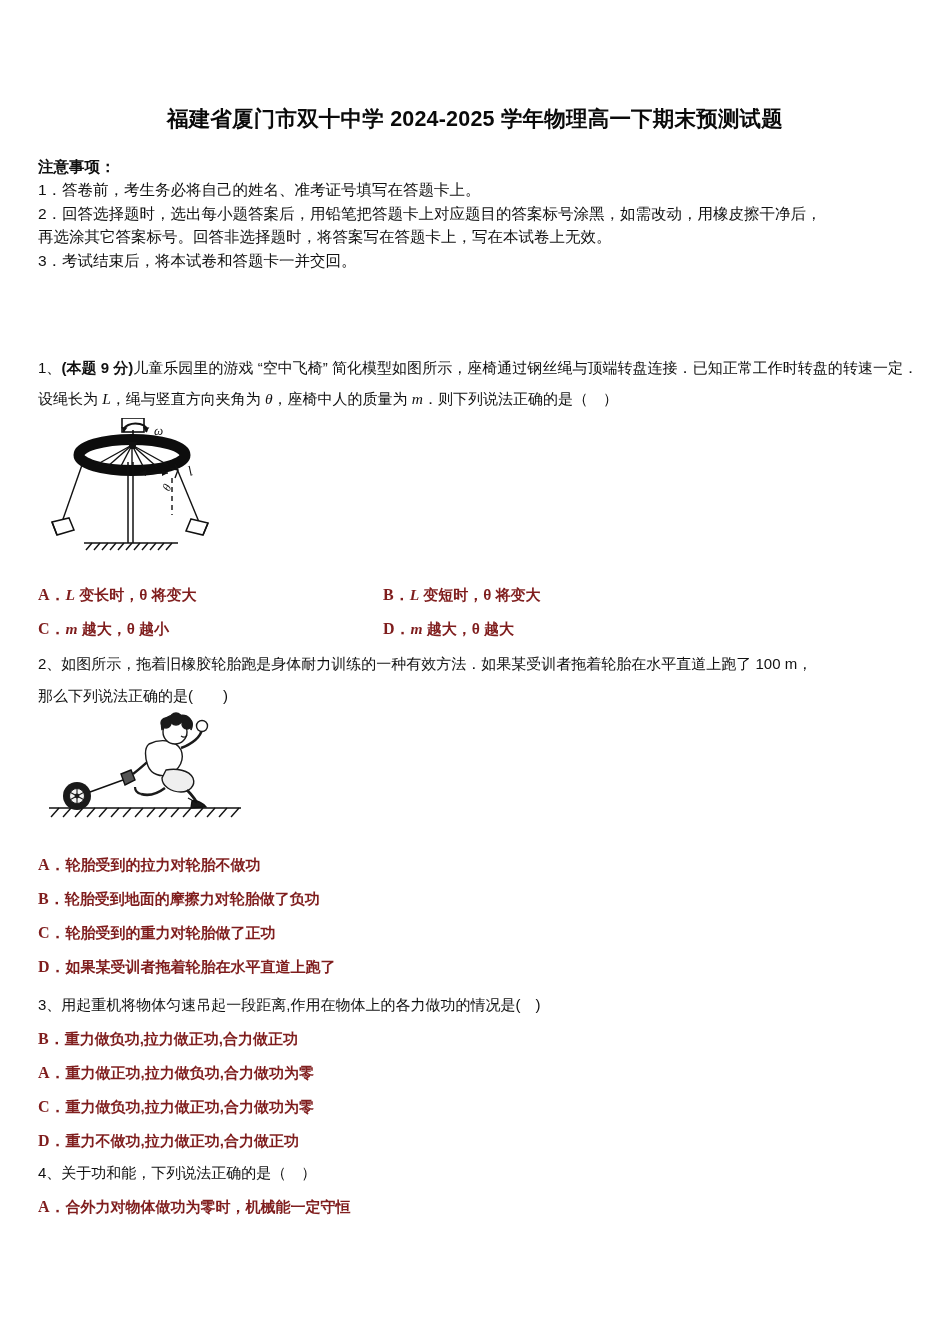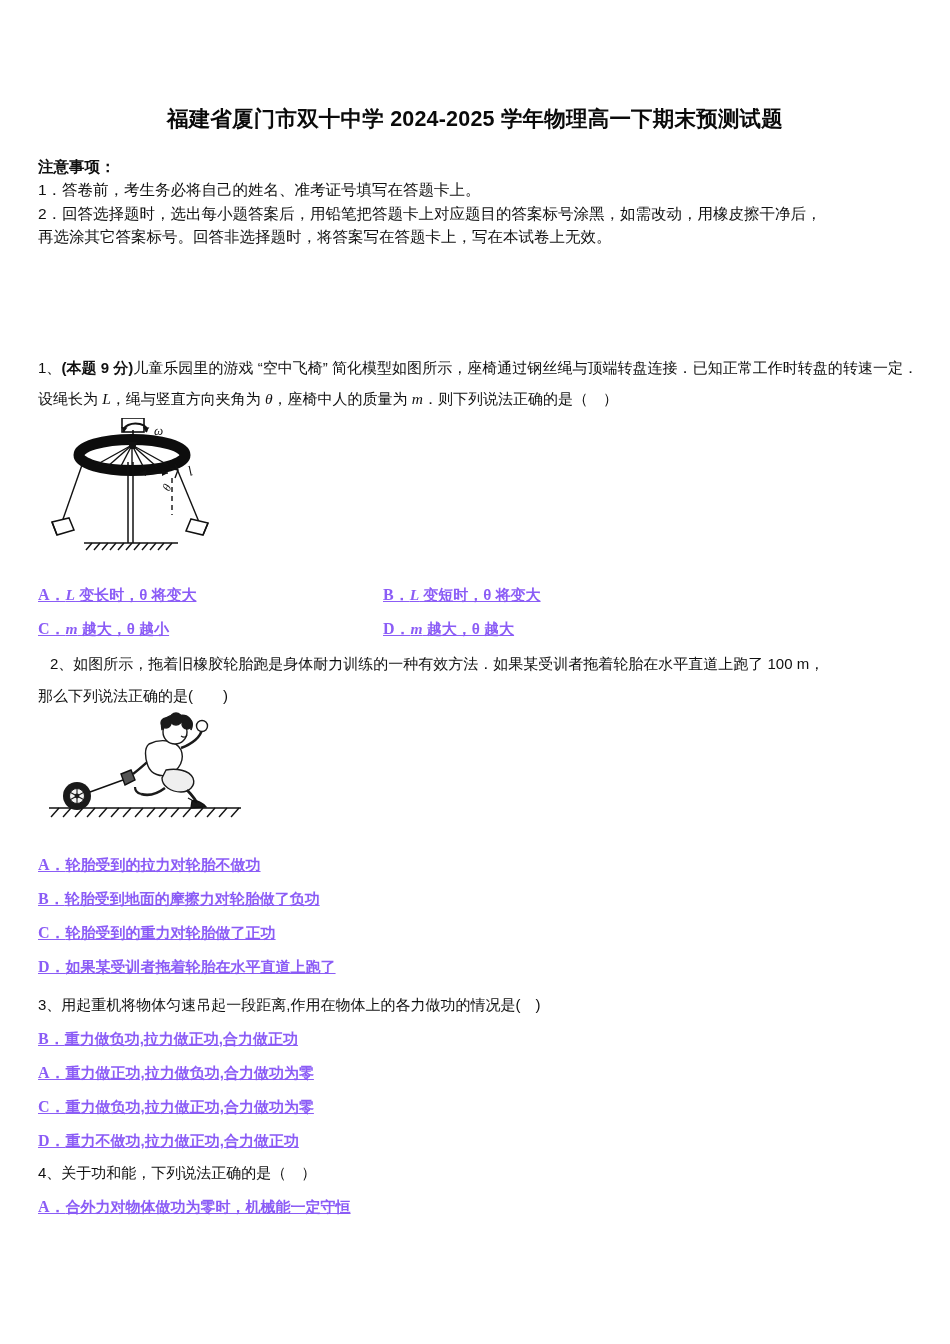--- a/index.html
+++ b/index.html
@@ -88,23 +88,22 @@
     font-family: "Liberation Serif", "DejaVu Serif", serif;
     font-style: italic;
     font-size: 15.5px;
   }
 
   .opt {
     font-family: "Liberation Sans", "DejaVu Sans", sans-serif;
     font-size: 15px;
     font-weight: bold;
     line-height: 34px;
-    color: #8b5cf6;
+    color: #7f1d1d;
     white-space: nowrap;
-    text-decoration: underline;
   }
   .opt .opt-letter {
     font-family: "Liberation Serif", "DejaVu Serif", serif;
     font-weight: bold;
     font-size: 16px;
   }
   .opt-grid {
     display: grid;
     grid-template-columns: 340px 1fr;
   }
@@ -133,20 +132,21 @@
 
 <div class="page">
 
   <div class="doc-title">福建省厦门市双十中学 2024-2025 学年物理高一下期末预测试题</div>
 
   <div class="notice-block">
     <div class="notice-heading">注意事项：</div>
     <div class="notice-line">1．答卷前，考生务必将自己的姓名、准考证号填写在答题卡上。</div>
     <div class="notice-line">2．回答选择题时，选出每小题答案后，用铅笔把答题卡上对应题目的答案标号涂黑，如需改动，用橡皮擦干净后，</div>
     <div class="notice-line">再选涂其它答案标号。回答非选择题时，将答案写在答题卡上，写在本试卷上无效。</div>
+    <div class="notice-line">3．考试结束后，将本试卷和答题卡一并交回。</div>
   </div>
 
 
   <div class="q" style="top:352px;">
     <div class="q-stem"><span>1、</span><span class="bold">(本题 9 分)</span><span>儿童乐园里的游戏 “空中飞椅” 简化模型如图所示，座椅通过钢丝绳与顶端转盘连接．已知正常工作时转盘的转速一定．设绳长为 </span><em class="var">L</em><span>，绳与竖直方向夹角为 </span><em class="var">θ</em><span>，座椅中人的质量为 </span><em class="var">m</em><span>．则下列说法正确的是（　）</span></div>
   </div>
 
   <div class="fig-swing">
     <svg width="230" height="145" viewBox="0 0 230 145">
 
@@ -229,21 +229,21 @@
   <div class="q" style="top:578px;">
     <div class="opt-grid">
       <div class="opt"><span class="opt-letter">A．</span><em class="var">L</em><span> 变长时，θ 将变大</span></div>
       <div class="opt opt-indent"><span class="opt-letter">B．</span><em class="var">L</em><span> 变短时，θ 将变大</span></div>
       <div class="opt"><span class="opt-letter">C．</span><em class="var">m</em><span> 越大，θ 越小</span></div>
       <div class="opt opt-indent"><span class="opt-letter">D．</span><em class="var">m</em><span> 越大，θ 越大</span></div>
     </div>
   </div>
 
   <div class="q" style="top:648px;">
-    <div class="q-stem" style="line-height:32px;margin-left:12px;"><span>2、</span><span>如图所示，拖着旧橡胶轮胎跑是身体耐力训练的一种有效方法．如果某受训者拖着轮胎在水平直道上跑了 100 m，</span></div>
+    <div class="q-stem" style="line-height:32px;"><span>2、</span><span>如图所示，拖着旧橡胶轮胎跑是身体耐力训练的一种有效方法．如果某受训者拖着轮胎在水平直道上跑了 100 m，</span></div>
     <div class="q-stem" style="line-height:32px;"><span>那么下列说法正确的是(　　)</span></div>
   </div>
 
   <div class="fig-runner">
     <svg width="215" height="125" viewBox="0 0 215 125">
 
       <g stroke="#111" stroke-width="1.4">
         <line x1="4" y1="100" x2="196" y2="100"></line>
         <line x1="6" y1="109" x2="14" y2="100"></line>
         <line x1="18" y1="109" x2="26" y2="100"></line>

